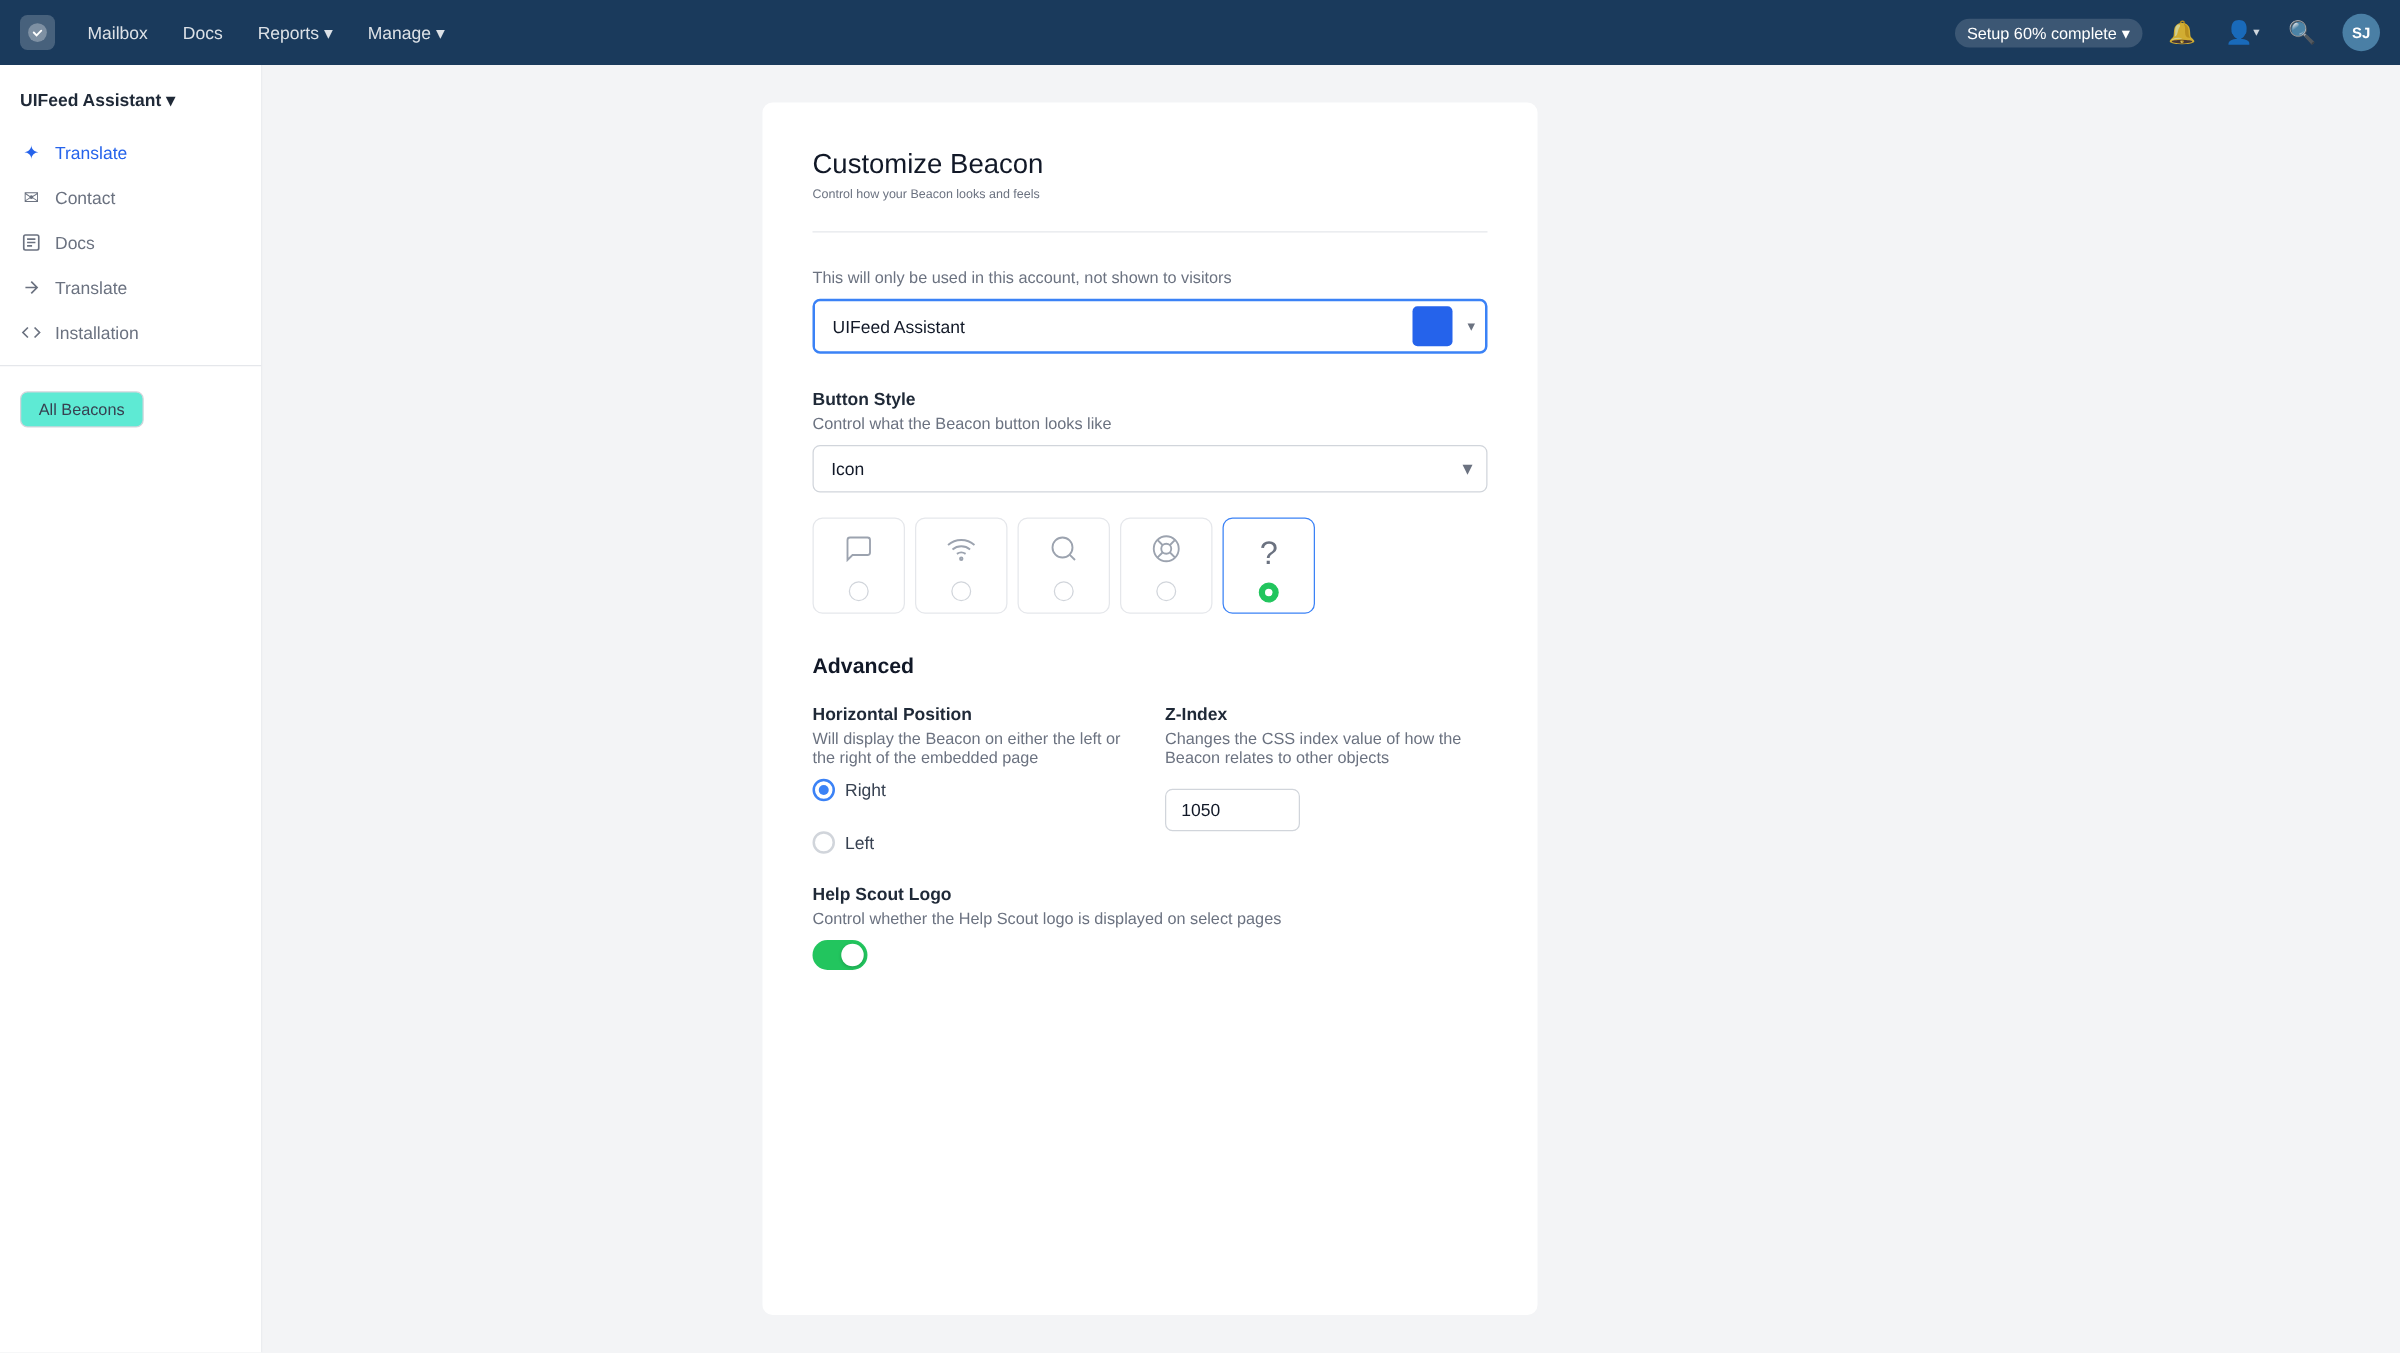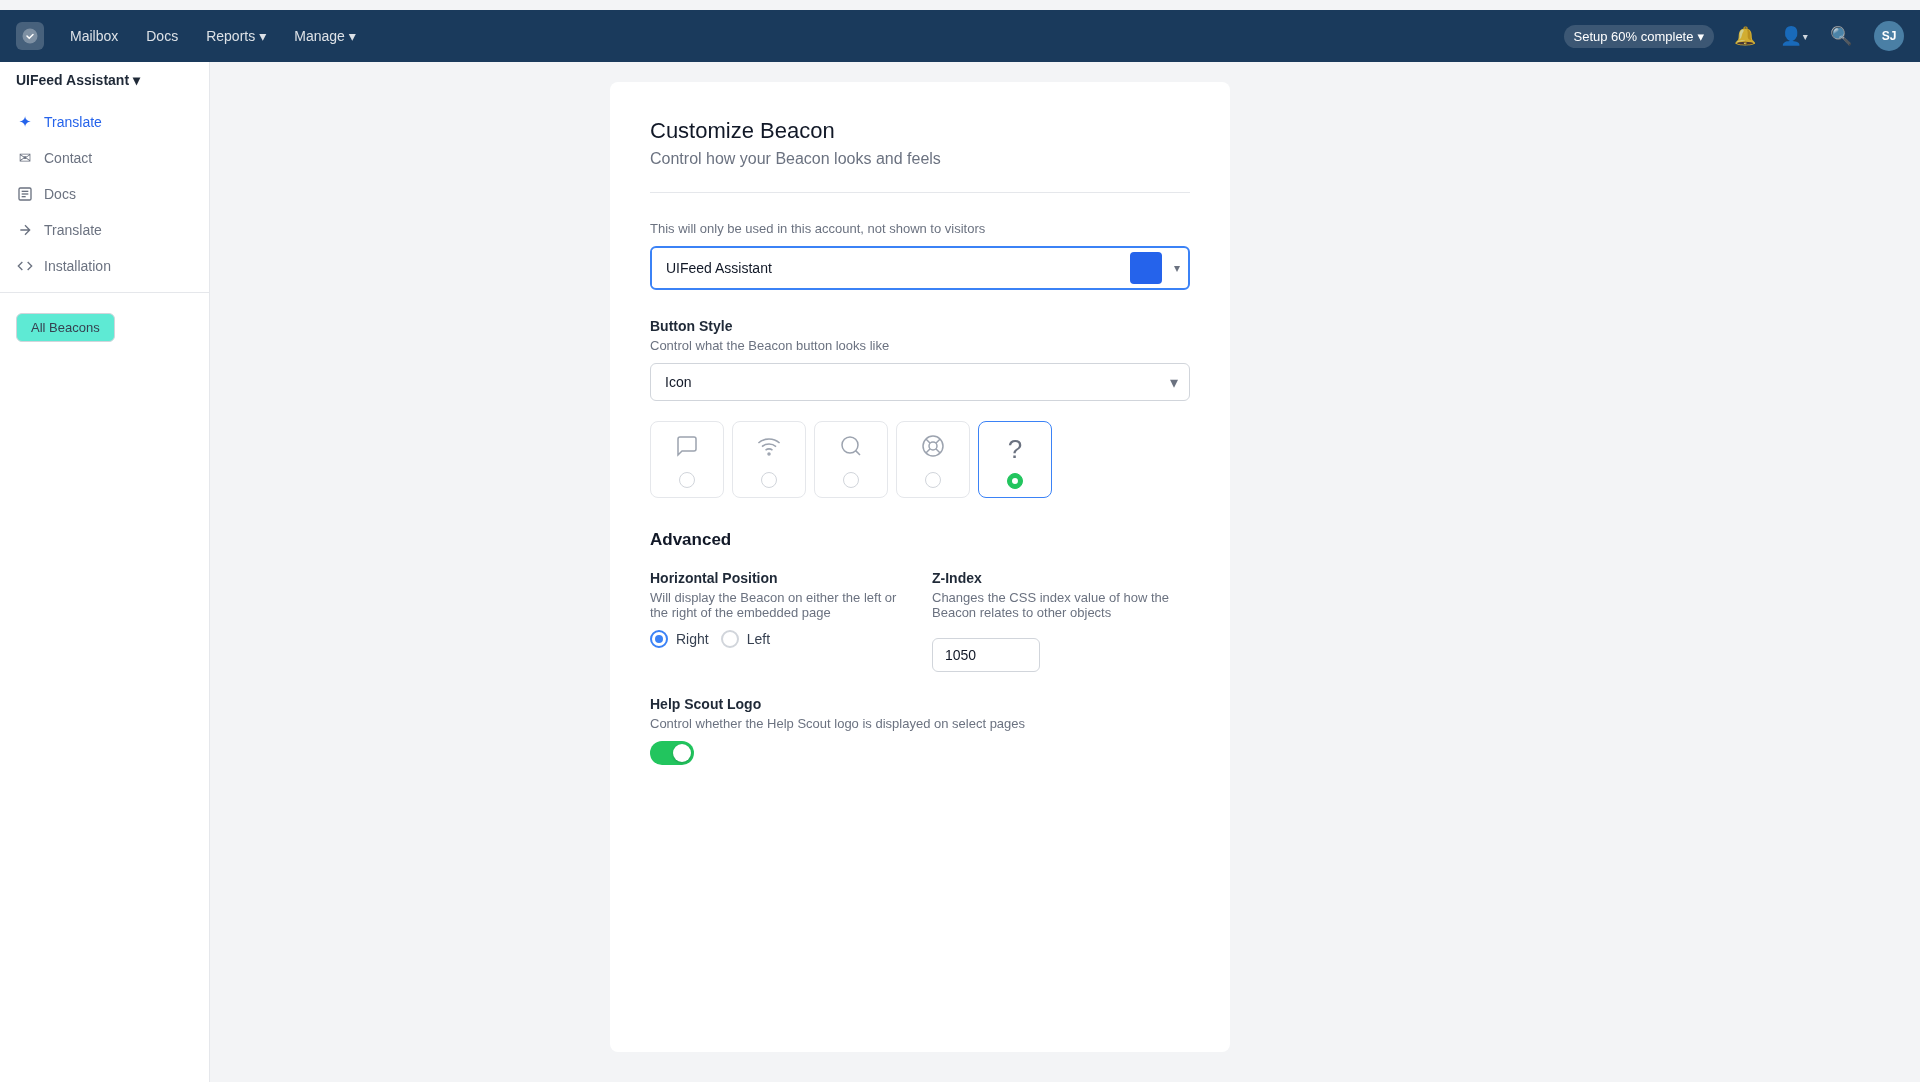--- a/index.html
+++ b/index.html
@@ -7,21 +7,21 @@
 
     
     .topnav {
       background: #1a3a5c;
       height: 52px;
       display: flex;
       align-items: center;
       padding: 0 16px;
       gap: 8px;
       position: fixed;
-      top: 10px; left: 0; right: 0;
+      top: 0; left: 0; right: 0;
       z-index: 100;
     }
     .topnav-logo {
       width: 28px; height: 28px;
       background: rgba(255,255,255,0.2);
       border-radius: 6px;
       display: flex; align-items: center; justify-content: center;
       color: white; font-size: 14px; font-weight: bold;
       margin-right: 8px;
     }
@@ -137,21 +137,21 @@
       min-height: 720px;
     }
 
     .card-title {
       font-size: 22px;
       font-weight: 400;
       color: #111827;
       margin-bottom: 6px;
     }
     .card-subtitle {
-      font-size: 16px;
+      font-size: 10px;
       color: #6b7280;
       margin-bottom: 24px;
     }
     .card-divider {
       height: 1px;
       background: #e5e7eb;
       margin-bottom: 28px;
     }
 
     .field-label {
@@ -274,21 +274,21 @@
       margin-bottom: 20px;
     }
     .advanced-grid {
       display: grid;
       grid-template-columns: 1fr 1fr;
       gap: 24px;
       margin-bottom: 24px;
     }
 
     
-    .radio-group { display: flex; gap: 12px; margin-top: 0; }
+    .radio-group { display: flex; flex-direction: column; gap: 24px; margin-top: 0; }
     .radio-item { display: flex; align-items: center; gap: 8px; font-size: 14px; color: #374151; cursor: pointer; }
     .radio-circle {
       width: 18px; height: 18px;
       border-radius: 50%;
       border: 2px solid #d1d5db;
       display: flex; align-items: center; justify-content: center;
       flex-shrink: 0;
     }
     .radio-circle.checked {
       border-color: #3b82f6;

